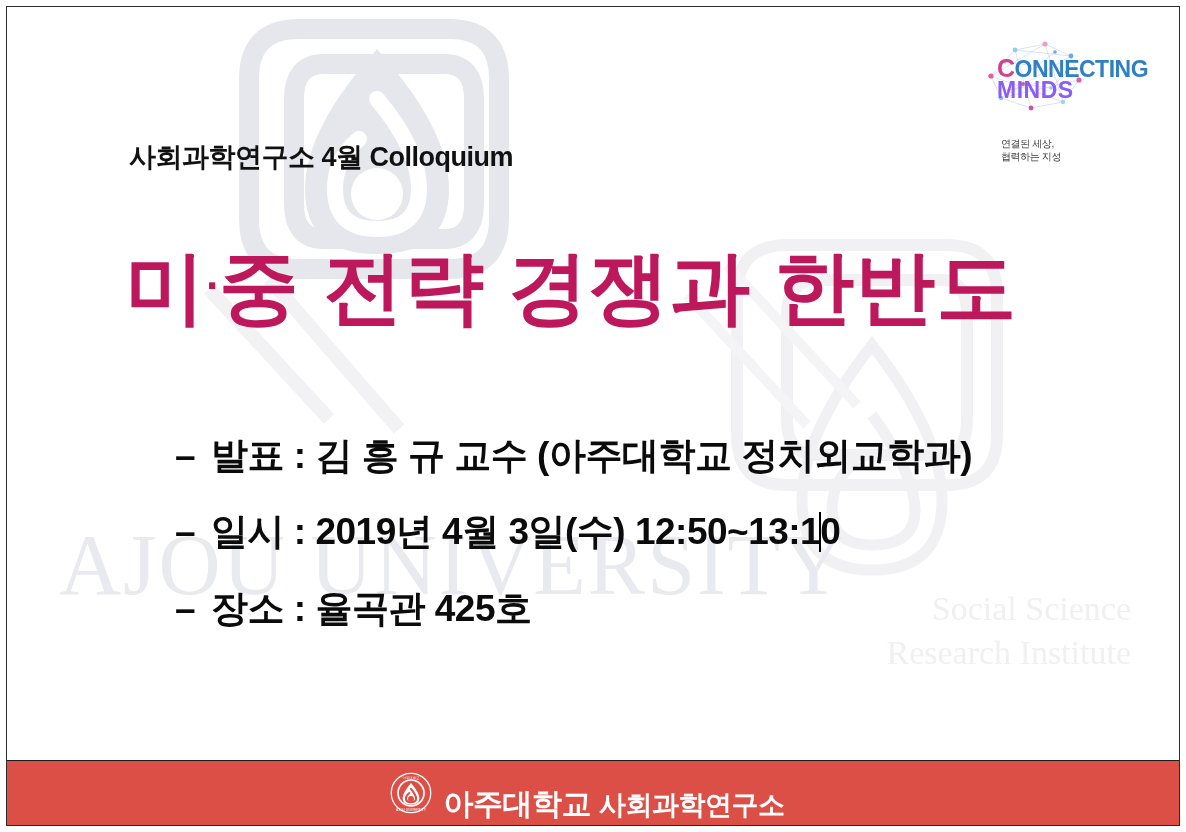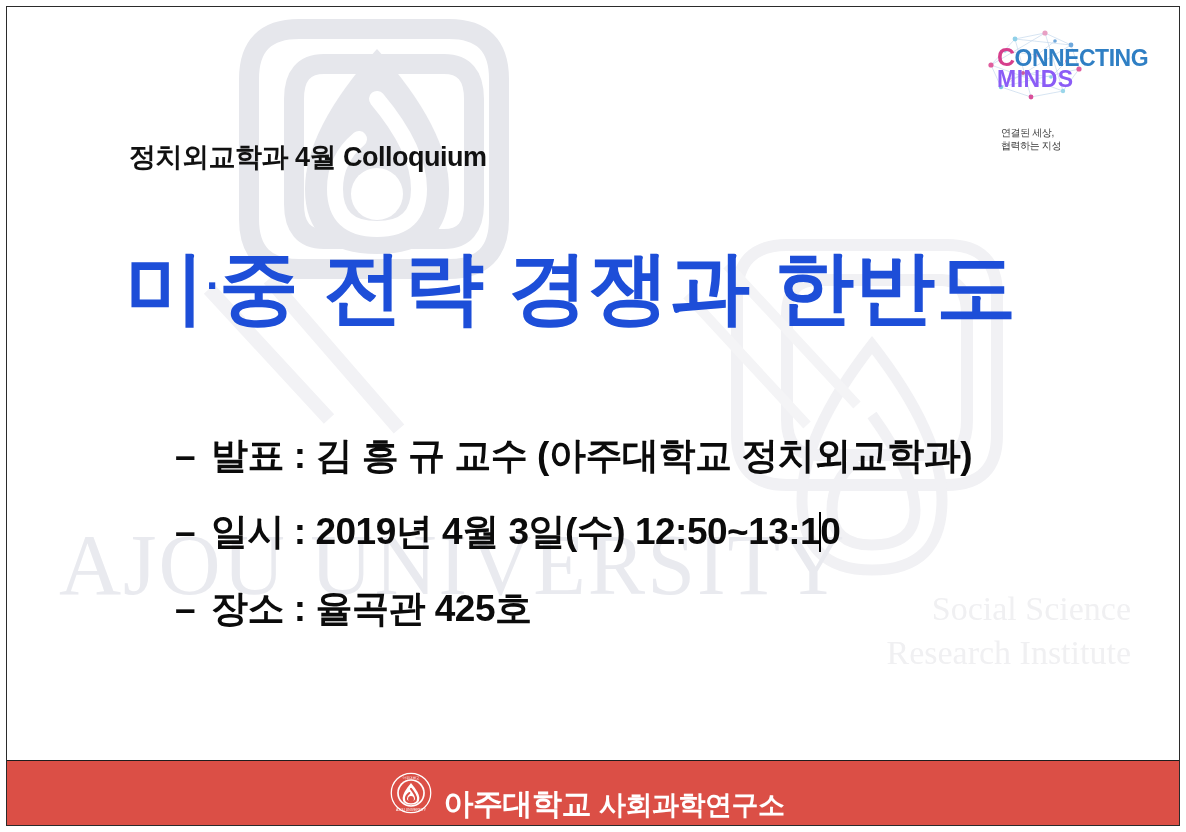--- a/index.html
+++ b/index.html
@@ -73,21 +73,21 @@
     line-height: 1.28;
     color: #f0f0f2;
     white-space: nowrap;
   }
   .wm-ssri .l2 { padding-right: 0px; }
 
   
   .cm-logo {
     position: absolute;
     right: 24px;
-    top: 14px;
+    top: 25px;
     width: 180px;
     height: 106px;
   }
   .cm-net { position: absolute; left: 0; top: 0; }
   .cm-word {
     position: absolute;
     left: 22px;
     top: 25px;
     font-size: 23px;
     font-weight: 700;
@@ -122,21 +122,21 @@
     white-space: nowrap;
   }
 
   .headline {
     position: absolute;
     left: 118px;
     top: 228px;
     width: 950px;
     font-size: 80px;
     font-weight: 800;
-    color: #1d4ed8;
+    color: #be185d;
     letter-spacing: 1px;
     white-space: nowrap;
   }
   .headline .mid-dot {
     font-size: 44px;
     vertical-align: 14px;
     letter-spacing: -2px;
   }
 
   .details {
@@ -256,21 +256,21 @@
         <circle cx="92" cy="40" r="1.8" fill="#e05e9e"></circle>
       </g>
     </svg>
     <div class="cm-word"><span class="cm-c">C</span><span>ONNECTING</span><span class="cm-l2">MINDS</span></div>
     <div class="cm-sub">
       <div>연결된 세상,</div>
       <div>협력하는 지성</div>
     </div>
   </div>
 
-  <div class="kicker">정치외교학과 4월 Colloquium</div>
+  <div class="kicker">사회과학연구소 4월 Colloquium</div>
 
   <div class="headline"><span>미</span><span class="mid-dot">·</span><span>중 전략 경쟁과 한반도</span></div>
 
   <div class="details">
 
     <div class="detail-row">
       <span class="dash">–</span><span>발표 : 김 흥 규 교수 (아주대학교 정치외교학과)</span>
     </div>
 
     <div class="detail-row">

